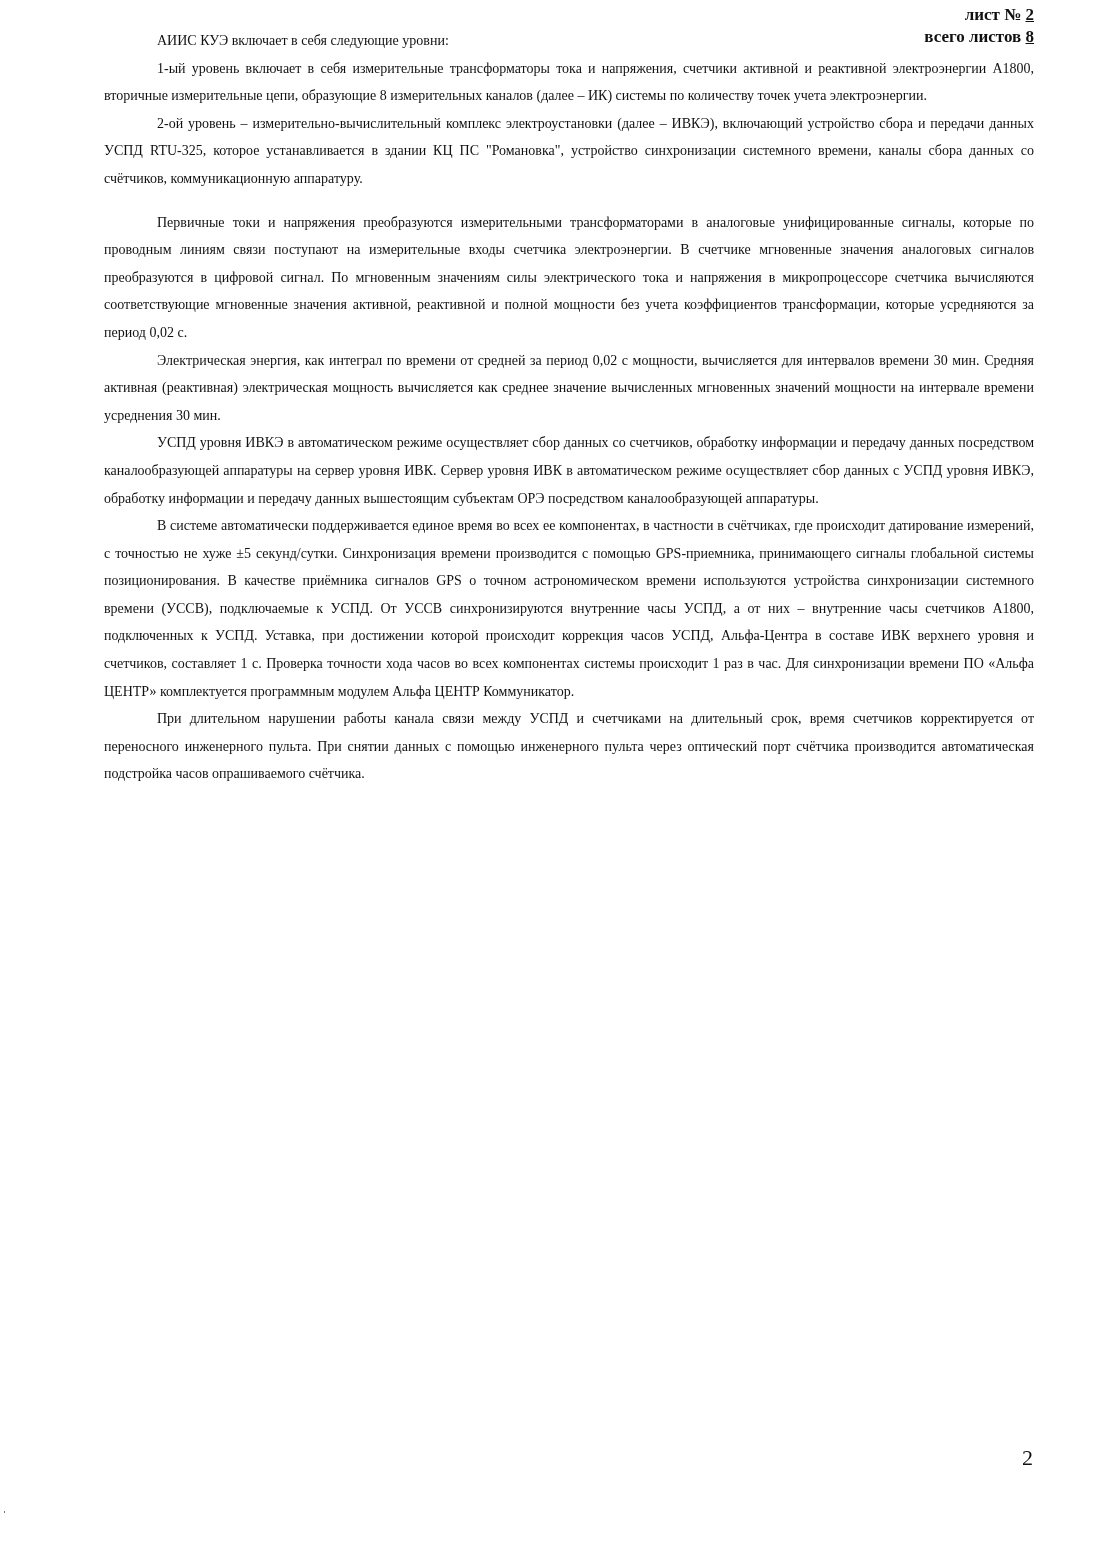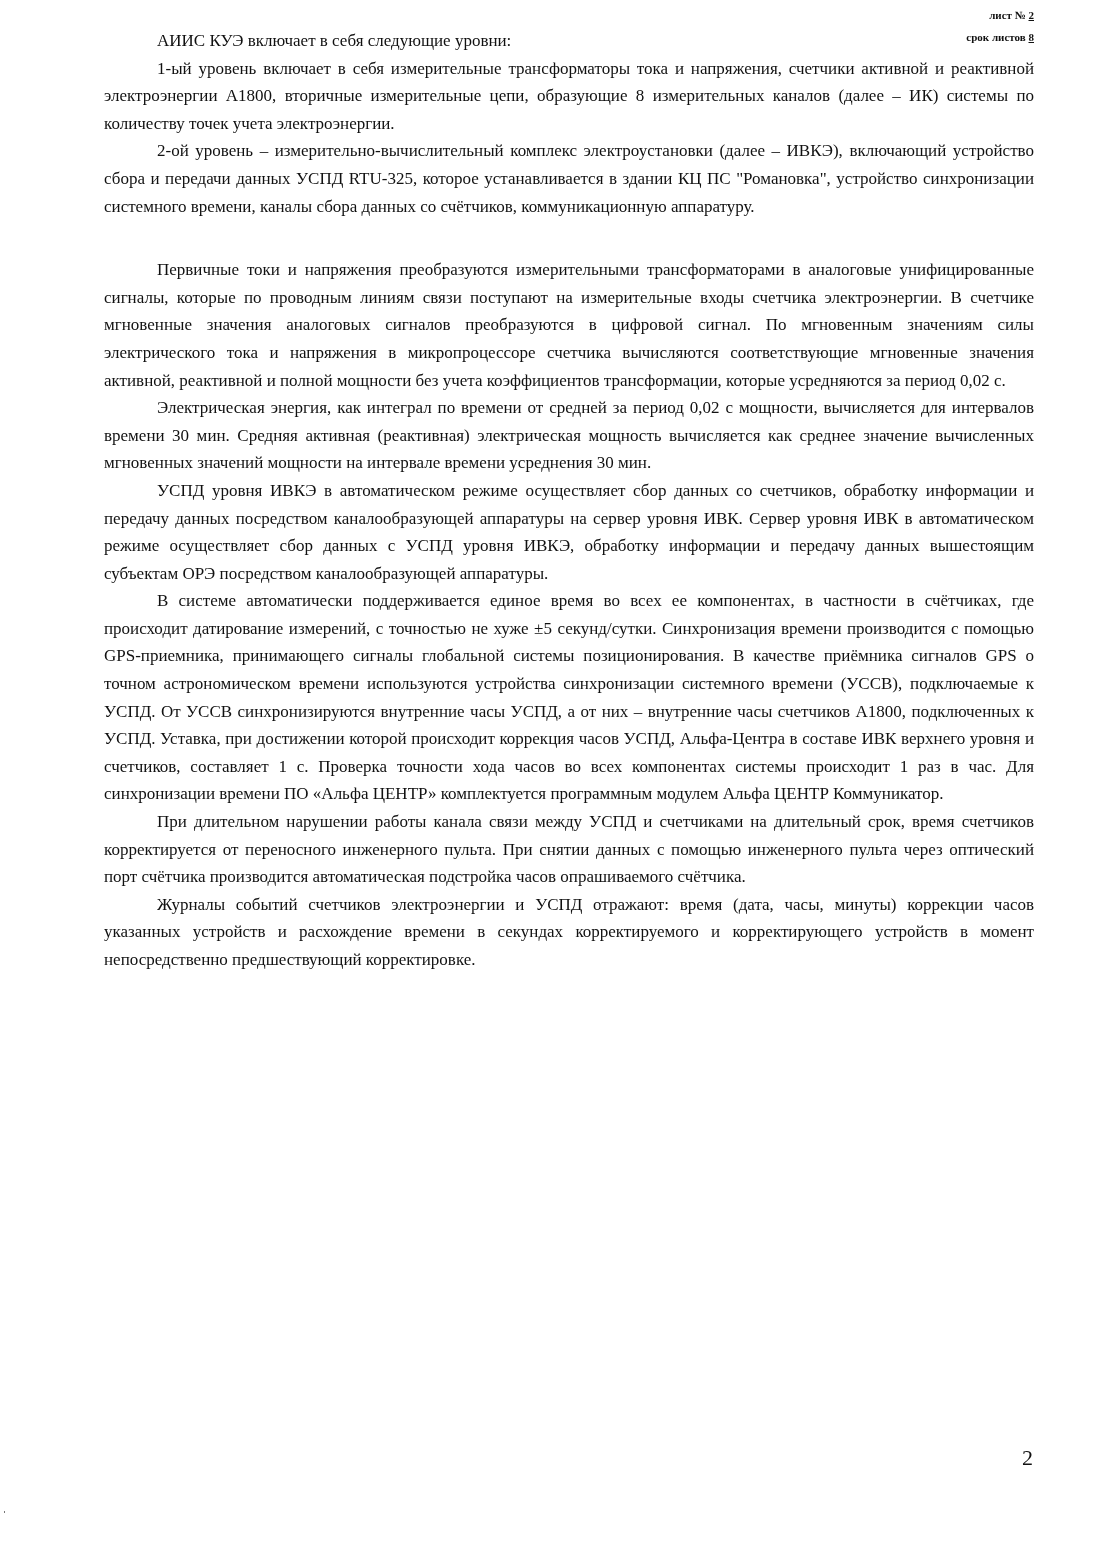--- a/index.html
+++ b/index.html
@@ -13,42 +13,42 @@
     position: relative;
     overflow: hidden;
     font-family: "Liberation Serif", "DejaVu Serif", serif;
     color: #111111;
   }
   .sheet-header {
     position: absolute;
     right: 75px;
     top: 4px;
     text-align: right;
-    font-size: 11px;
+    font-size: 17px;
     line-height: 22px;
     font-weight: bold;
   }
   .sheet-header .num {
     text-decoration: underline;
   }
   .content {
     position: absolute;
     left: 104px;
     top: 27px;
     width: 930px;
-    font-size: 17px;
+    font-size: 14px;
     line-height: 27.6px;
   }
   .content p {
     margin: 0;
     text-align: justify;
     text-indent: 53px;
   }
   .content p.gap {
-    margin-top: 36px;
+    margin-top: 16px;
   }
   .page-number {
     position: absolute;
     right: 76px;
     top: 1445px;
     font-size: 22px;
   }
   .speck {
     position: absolute;
     left: 4px;
@@ -60,31 +60,30 @@
 </style>
 </head>
 <body>
 
 <div class="sheet-header">
   <div>
     <span>лист №</span>
     <span class="num">2</span>
   </div>
   <div>
-    <span>срок листов</span>
+    <span>всего листов</span>
     <span class="num">8</span>
   </div>
 </div>
 
 <div class="content">
   <p>АИИС КУЭ включает в себя следующие уровни:</p>
   <p>1-ый уровень включает в себя измерительные трансформаторы тока и напряжения, счетчики активной и реактивной электроэнергии А1800, вторичные измерительные цепи, образующие 8 измерительных каналов (далее – ИК) системы по количеству точек учета электроэнергии.</p>
   <p>2-ой уровень – измерительно-вычислительный комплекс электроустановки (далее – ИВКЭ), включающий устройство сбора и передачи данных УСПД RTU-325, которое устанавливается в здании КЦ ПС "Романовка", устройство синхронизации системного времени, каналы сбора данных со счётчиков, коммуникационную аппаратуру.</p>
   <p class="gap">Первичные токи и напряжения преобразуются измерительными трансформаторами в аналоговые унифицированные сигналы, которые по проводным линиям связи поступают на измерительные входы счетчика электроэнергии. В счетчике мгновенные значения аналоговых сигналов преобразуются в цифровой сигнал. По мгновенным значениям силы электрического тока и напряжения в микропроцессоре счетчика вычисляются соответствующие мгновенные значения активной, реактивной и полной мощности без учета коэффициентов трансформации, которые усредняются за период 0,02 с.</p>
   <p>Электрическая энергия, как интеграл по времени от средней за период 0,02 с мощности, вычисляется для интервалов времени 30 мин. Средняя активная (реактивная) электрическая мощность вычисляется как среднее значение вычисленных мгновенных значений мощности на интервале времени усреднения 30 мин.</p>
   <p>УСПД уровня ИВКЭ в автоматическом режиме осуществляет сбор данных со счетчиков, обработку информации и передачу данных посредством каналообразующей аппаратуры на сервер уровня ИВК. Сервер уровня ИВК в автоматическом режиме осуществляет сбор данных с УСПД уровня ИВКЭ, обработку информации и передачу данных вышестоящим субъектам ОРЭ посредством каналообразующей аппаратуры.</p>
   <p>В системе автоматически поддерживается единое время во всех ее компонентах, в частности в счётчиках, где происходит датирование измерений, с точностью не хуже ±5 секунд/сутки. Синхронизация времени производится с помощью GPS-приемника, принимающего сигналы глобальной системы позиционирования. В качестве приёмника сигналов GPS о точном астрономическом времени используются устройства синхронизации системного времени (УССВ), подключаемые к УСПД. От УССВ синхронизируются внутренние часы УСПД, а от них – внутренние часы счетчиков А1800, подключенных к УСПД. Уставка, при достижении которой происходит коррекция часов УСПД, Альфа-Центра в составе ИВК верхнего уровня и счетчиков, составляет 1 с. Проверка точности хода часов во всех компонентах системы происходит 1 раз в час. Для синхронизации времени ПО «Альфа ЦЕНТР» комплектуется программным модулем Альфа ЦЕНТР Коммуникатор.</p>
   <p>При длительном нарушении работы канала связи между УСПД и счетчиками на длительный срок, время счетчиков корректируется от переносного инженерного пульта. При снятии данных с помощью инженерного пульта через оптический порт счётчика производится автоматическая подстройка часов опрашиваемого счётчика.</p>
-  <p>Журналы событий счетчиков электроэнергии и УСПД отражают: время (дата, часы, минуты) коррекции часов указанных устройств и расхождение времени в секундах корректируемого и корректирующего устройств в момент непосредственно предшествующий корректировке.</p>
 </div>
 
 <div class="page-number">2</div>
 <div class="speck"></div>
 
 </body></html>

